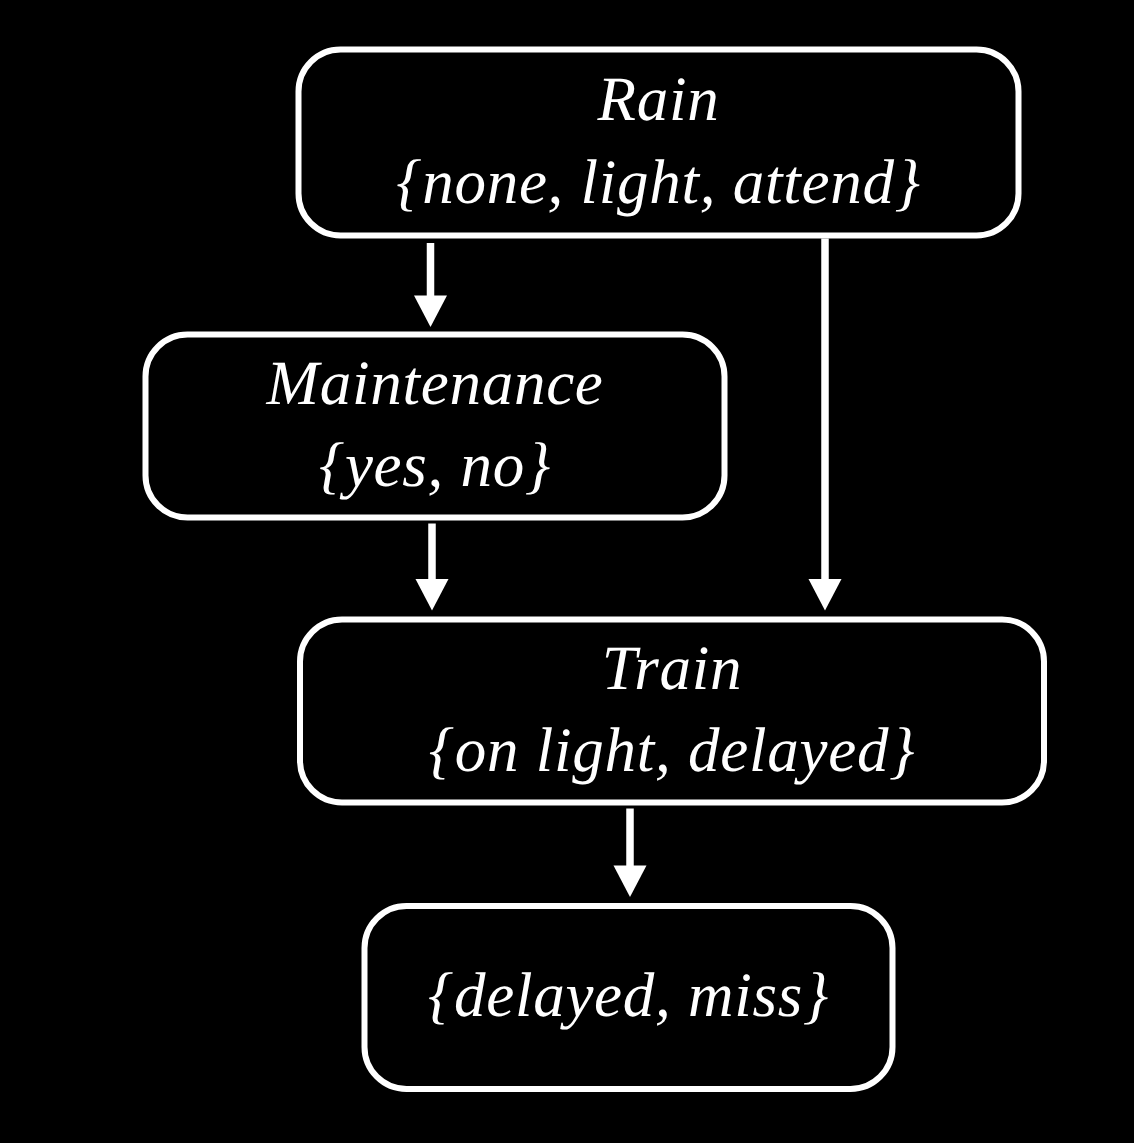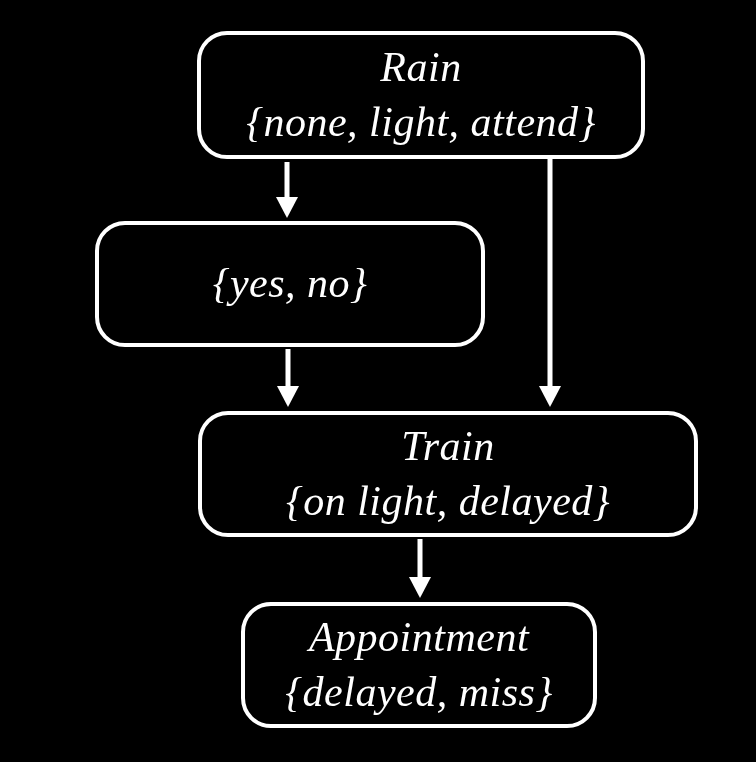--- a/index.html
+++ b/index.html
@@ -28,21 +28,21 @@
     justify-content: center;
     text-align: center;
     font-style: italic;
     font-size: 42px;
     line-height: 1.32;
     letter-spacing: 0.5px;
   }
   .node .node-label, .node .node-values {
     white-space: nowrap;
   }
-  #node-rain        { left: 197px; top: 31px;  width: 448px; height: 128px; }
+  #node-rain        { left: 197px; top: 31px;  width: 484px; height: 128px; }
   #node-maintenance { left: 95px;  top: 221px; width: 390px; height: 126px; }
   #node-train       { left: 198px; top: 411px; width: 500px; height: 126px; }
   #node-appointment { left: 241px; top: 602px; width: 356px; height: 126px; }
 
   .edge { position: absolute; }
   .edge .stem {
     position: absolute;
     width: 5px;
     left: 50%;
     transform: translateX(-50%);
@@ -79,30 +79,30 @@
 <body>
 
 <div class="canvas">
 
   <div class="node" id="node-rain">
     <span class="node-label">Rain</span>
     <span class="node-values">{none, light, attend}</span>
   </div>
 
   <div class="node" id="node-maintenance">
+    <span class="node-label">Maintenance</span>
     <span class="node-values">{yes, no}</span>
   </div>
 
   <div class="node" id="node-train">
     <span class="node-label">Train</span>
     <span class="node-values">{on light, delayed}</span>
   </div>
 
   <div class="node" id="node-appointment">
-    <span class="node-label">Appointment</span>
     <span class="node-values">{delayed, miss}</span>
   </div>
 
   <div class="edge" id="edge-rain-maintenance">
     <div class="stem"></div>
     <div class="head"></div>
   </div>
 
   <div class="edge" id="edge-rain-train">
     <div class="stem"></div>

